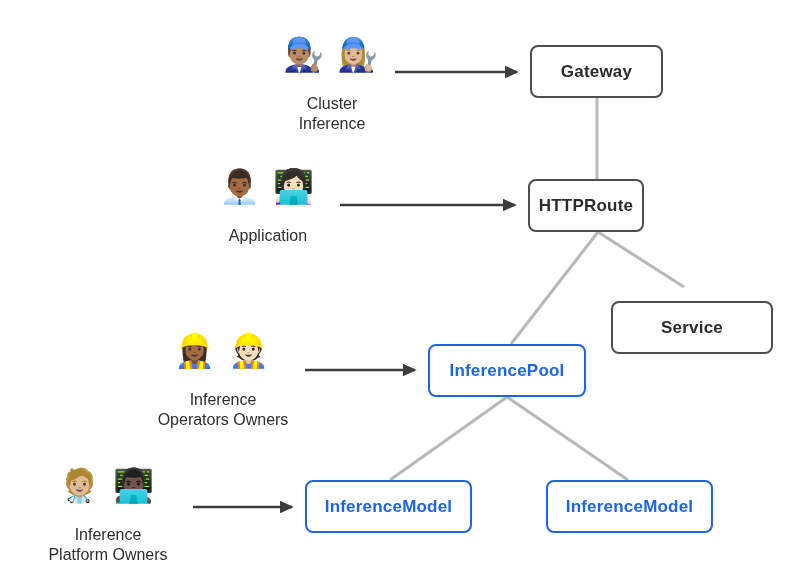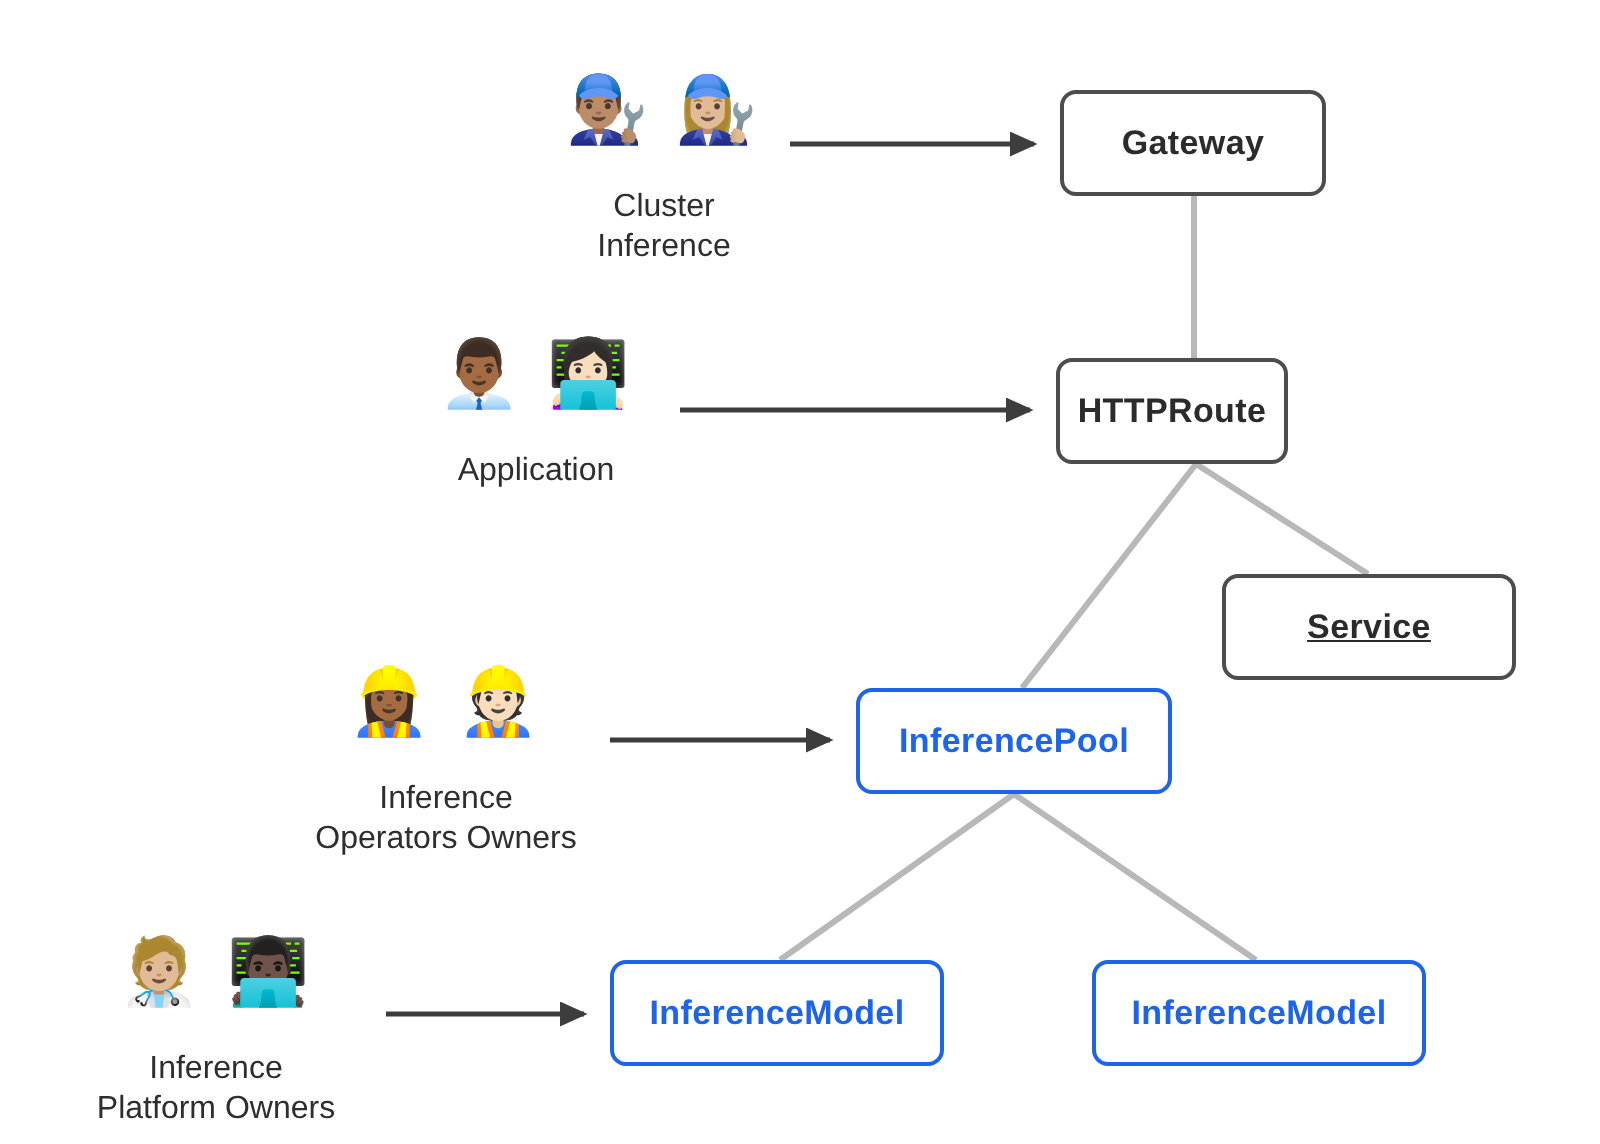--- a/index.html
+++ b/index.html
@@ -85,21 +85,21 @@
   </svg>
 
   <div class="node gray" style="left:530px; top:45px;  width:133px; height:53px;">
     <span>Gateway</span>
   </div>
 
   <div class="node gray" style="left:528px; top:179px; width:116px; height:53px;">
     <span>HTTPRoute</span>
   </div>
 
-  <div class="node gray" style="left:611px; top:287px; width:147px; height:53px;text-decoration:underline;">
+  <div class="node gray" style="left:611px; top:301px; width:162px; height:53px;">
     <span>Service</span>
   </div>
 
   <div class="node blue" style="left:428px; top:344px; width:158px; height:53px;">
     <span>InferencePool</span>
   </div>
 
   <div class="node blue" style="left:305px; top:480px; width:167px; height:53px;">
     <span>InferenceModel</span>
   </div>

